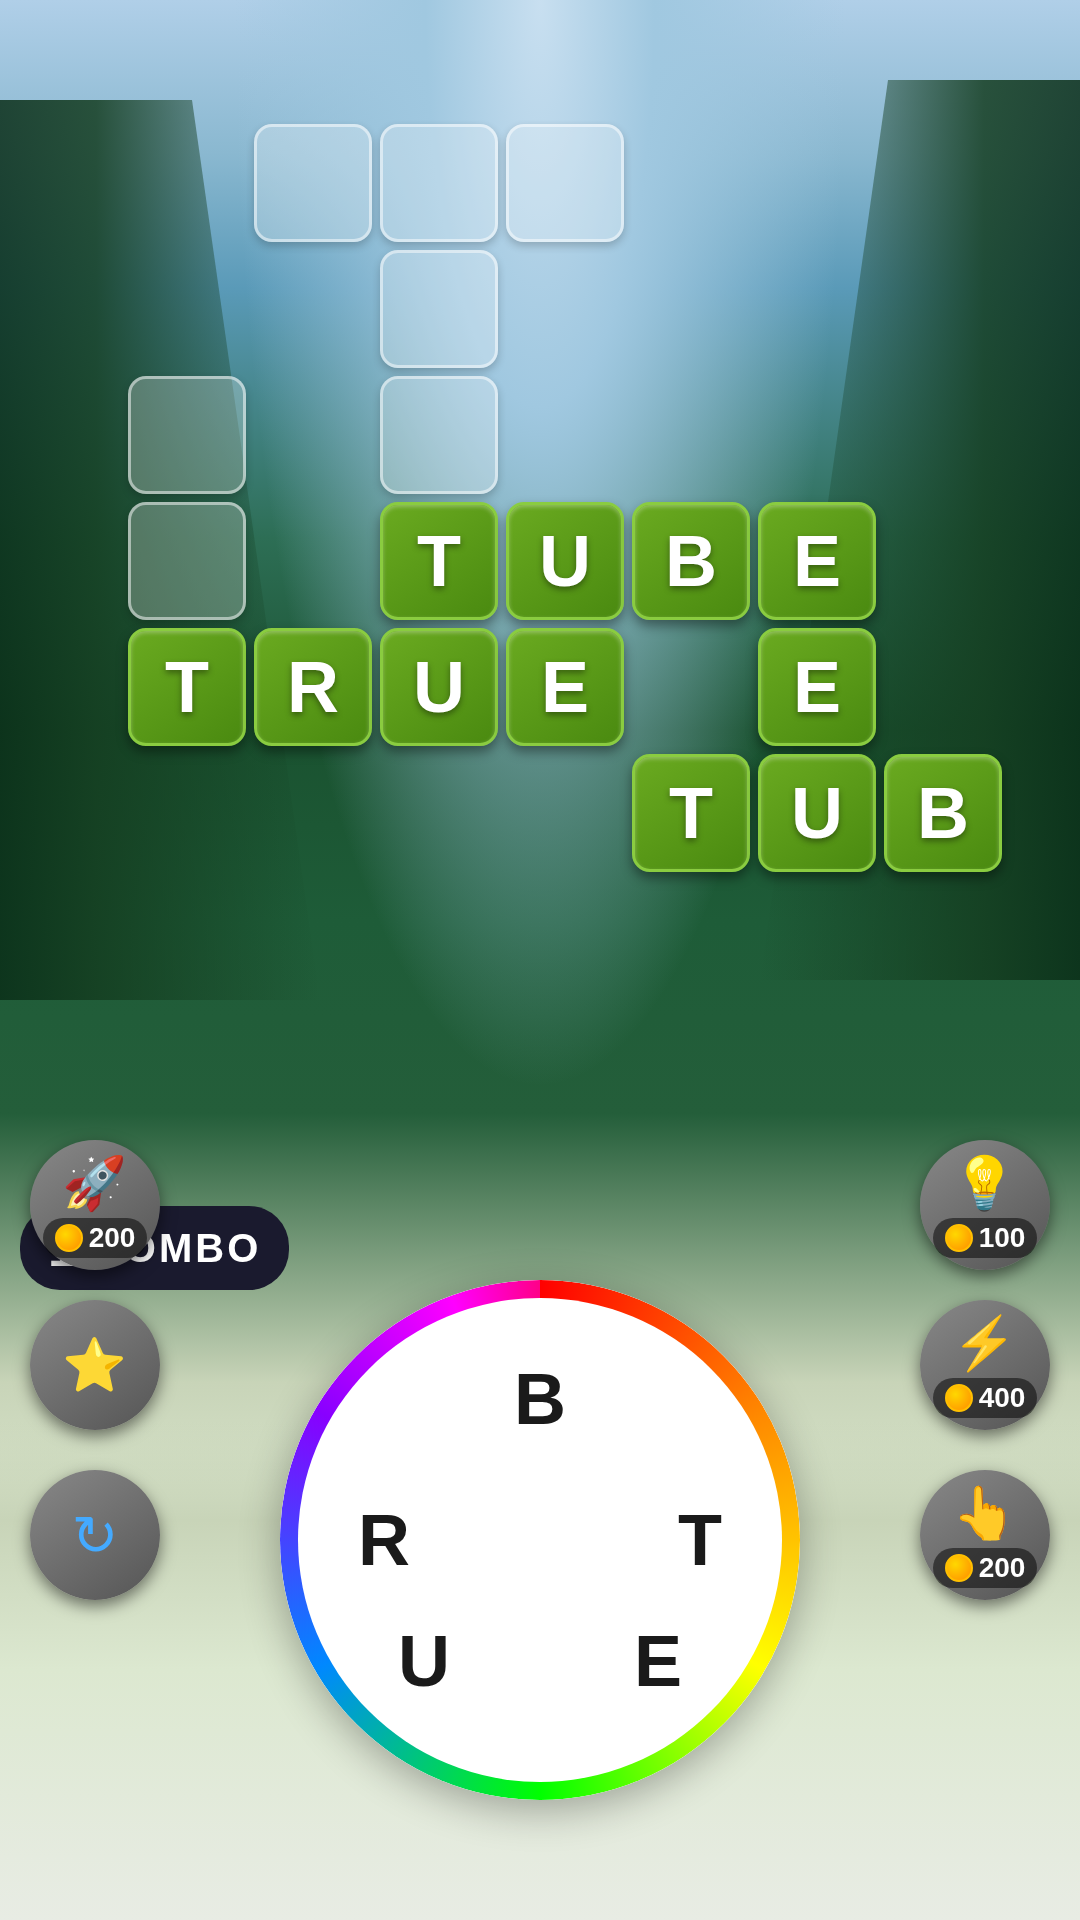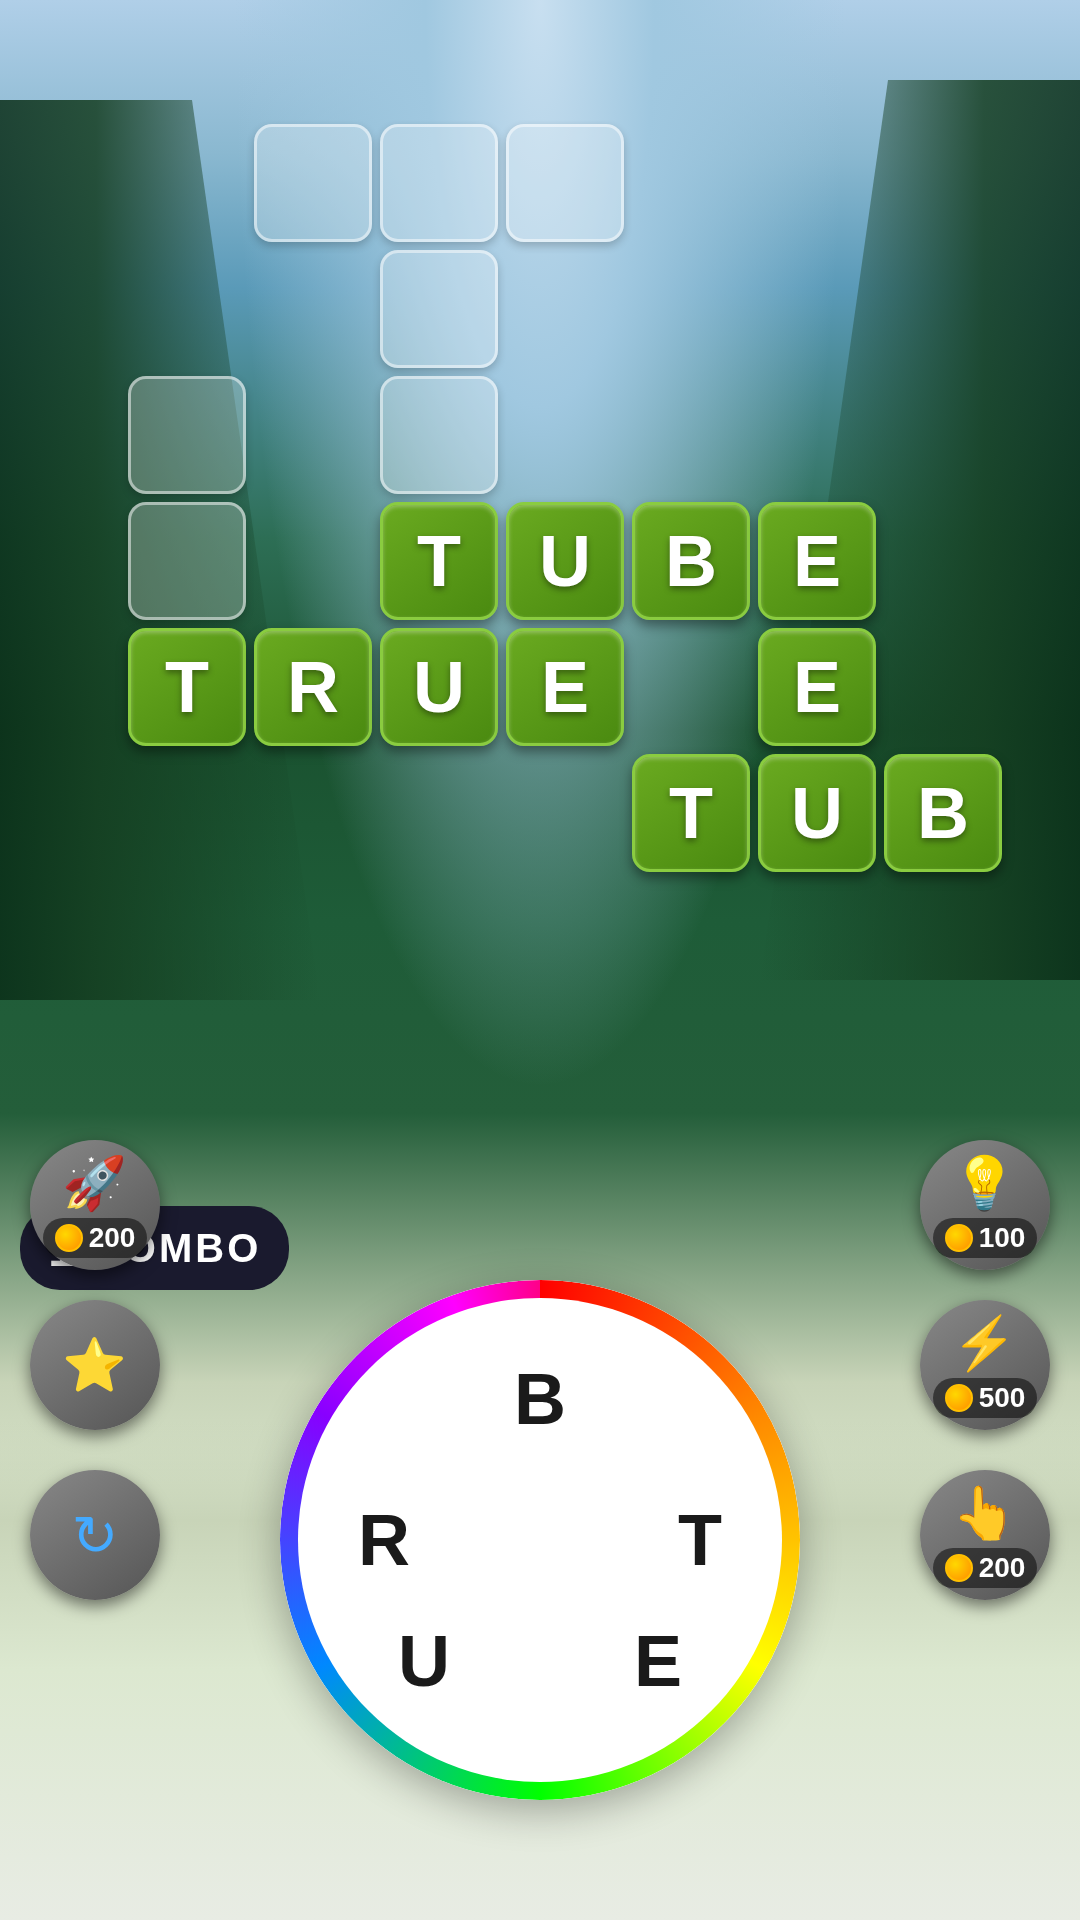--- a/index.html
+++ b/index.html
@@ -316,21 +316,21 @@
     <div class="coin-badge">
       <div class="coin-icon"></div>
       <span class="coin-count">100</span>
     </div>
   </div>
 
   <div class="btn-action btn-lightning">
     <span class="btn-icon" style="color:#4488ff;">⚡</span>
     <div class="coin-badge">
       <div class="coin-icon"></div>
-      <span class="coin-count">500</span>
+      <span class="coin-count">400</span>
     </div>
   </div>
 
   <div class="btn-action btn-hand">
     <span class="btn-icon">👆</span>
     <div class="coin-badge">
       <div class="coin-icon"></div>
       <span class="coin-count">200</span>
     </div>
   </div>

